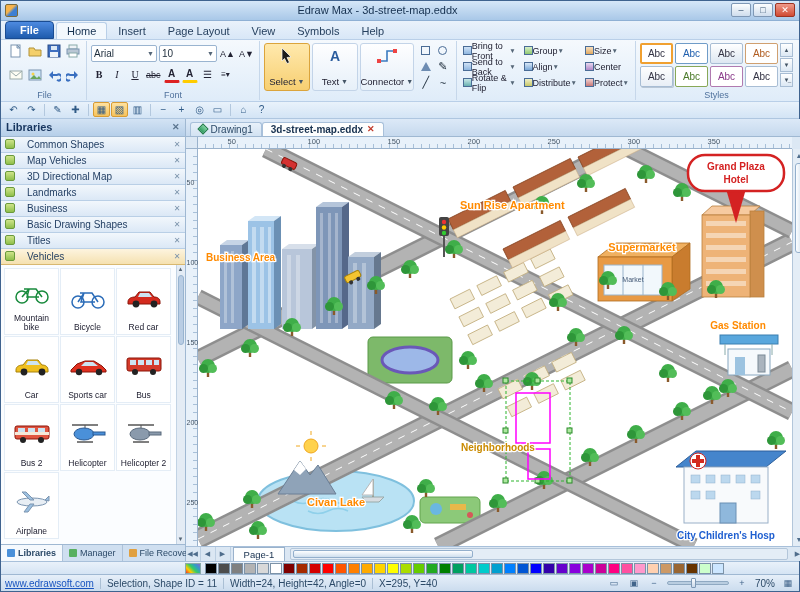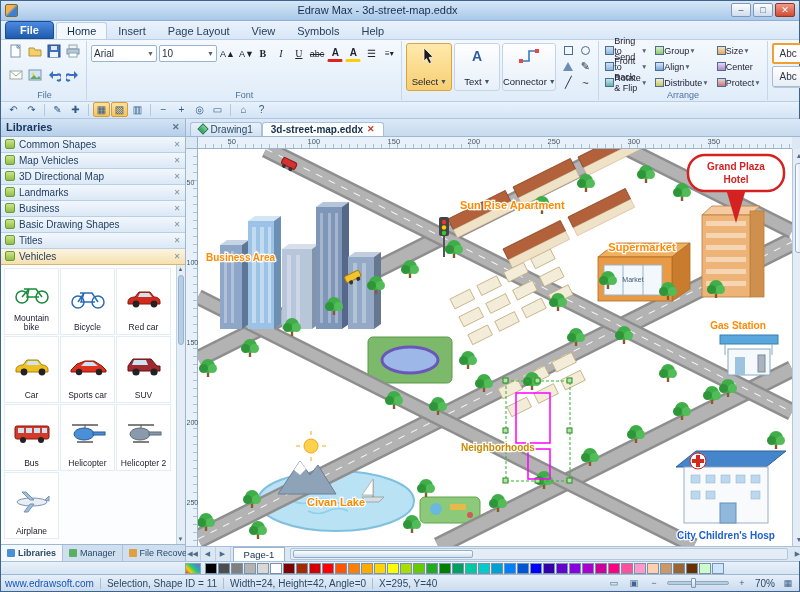--- a/index.html
+++ b/index.html
@@ -62,21 +62,21 @@
   .qbar{height:17px;display:flex;align-items:center;background:linear-gradient(#e9f2fb,#d3e4f5);border-bottom:1px solid #aec6e0;padding:0 4px;gap:1px}
   .qico{width:17px;height:15px;display:flex;align-items:center;justify-content:center;font-size:10px;color:#2f5a86;border:1px solid transparent;border-radius:2px}
   .qico.hl{background:linear-gradient(#ffe2a0,#f6c35c);border-color:#d89c34}
   .qsep{width:1px;height:12px;background:#b3c8de;margin:0 3px}
 
   
   .main{height:442px;display:flex}
   .leftpanel{width:208px;background:#e9f1fa;border-right:1px solid #9fb8d2;display:flex;flex-direction:column}
   .lph{height:18px;display:flex;align-items:center;background:linear-gradient(#d3e3f4,#b6cfe9);border-bottom:1px solid #9fb8d2;font-weight:bold;font-size:11px;color:#17355e;padding:0 5px}
   .lph .x{margin-left:auto;color:#5a748e;font-size:9px}
-  .cat{height:16px;display:flex;align-items:center;gap:4px;background:linear-gradient(#f2f7fc,#dbe8f6);border-bottom:1px solid #b9cfe6;padding:0 4px;font-size:10px;color:#1d3a5f}
+  .cat{height:16px;display:flex;align-items:center;gap:12px;background:linear-gradient(#f2f7fc,#dbe8f6);border-bottom:1px solid #b9cfe6;padding:0 4px;font-size:10px;color:#1d3a5f}
   .cat .cico{width:10px;height:10px;border:1px solid #6a9a3c;background:linear-gradient(#cfe48a,#8fbf4a);border-radius:2px;flex:0 0 auto}
   .cat .x{margin-left:auto;color:#7b93ab;font-size:8px}
   .lpgrid{flex:1;position:relative;background:#fbfdff;display:grid;grid-template-columns:repeat(3,55px);grid-auto-rows:67px;gap:1px;padding:3px 10px 3px 3px;overflow:hidden}
   .cell{background:#fff;border:1px solid #e4edf6;display:flex;flex-direction:column;align-items:center;justify-content:flex-end;padding:2px}
   .cell svg{margin:auto}
   .cell .cname{font-size:8.5px;color:#223;text-align:center;line-height:1.05}
   .lpscroll{position:absolute;right:0;top:0;bottom:0;width:9px;background:#e4ecf5;border-left:1px solid #c2d3e4}
   .lpthumb{position:absolute;left:1px;right:1px;top:10px;height:70px;background:#b9cde4;border-radius:3px;border:1px solid #98b4d0}
   .lpsarr{position:absolute;left:0;right:0;height:9px;font-size:6px;color:#567;text-align:center;line-height:9px}
   .lptabs{height:17px;display:flex;background:#cfdff0;border-top:1px solid #9fb8d2}
@@ -109,21 +109,21 @@
   .hthumb{position:absolute;top:1px;bottom:1px;left:2px;width:180px;background:linear-gradient(#fdfeff,#cfdfee);border:1px solid #93afcc;border-radius:2px}
 
   
   .palrow{height:14px;display:flex;align-items:center;background:linear-gradient(#e9f1fa,#d5e4f4);border-top:1px solid #a8c0da;padding-left:184px;gap:1px}
   .morecolors{width:16px;height:11px;border:1px solid #8aa;background:linear-gradient(45deg,#e33,#fc0,#3c6,#39c,#86c);margin-right:3px}
   .swatch{width:12px;height:11px;border:1px solid #7d93a8;display:inline-block}
 
   
   .statusbar{height:17px;display:flex;align-items:center;background:linear-gradient(#e6eff9,#cbdcee);border-top:1px solid #9fb8d2;font-size:10px;color:#2c4a68;padding:0 4px;gap:6px}
   .ssep{width:1px;height:11px;background:#aabfd4}
-  .slink{color:#1a55c0;}
+  .slink{color:#1a55c0;text-decoration:underline}
   .szico{width:14px;height:12px;display:flex;align-items:center;justify-content:center;font-size:9px;color:#41648a}
   .ztrack{width:62px;height:4px;background:#b9cde0;border:1px solid #8fa9c2;border-radius:2px;position:relative}
   .zthumb{position:absolute;left:38%;top:-4px;width:5px;height:10px;background:linear-gradient(#fefefe,#c9d9ea);border:1px solid #7d98b4;border-radius:1px}
 
   svg text{font-family:"Liberation Sans",sans-serif}
 </style>
 </head>
 <body>
 
 <div class="window">
@@ -199,21 +199,21 @@
         <span class="ic16">
             <svg width="14" height="14">
               <path d="M11 7H4a3 3 0 1 0 0 5" fill="none" stroke="#3a6fc0" stroke-width="2"></path>
               <path d="M8 3l4 4-4 4z" fill="#3a6fc0"></path>
             </svg>
           </span>
       </div>
       <div class="glabel">File</div>
     </div>
 
-    <div class="rgroup" style="flex-direction:row">
+    <div class="rgroup" style="flex-direction:column">
       <div class="fgrow">
         <span class="combo" style="width:66px">
             <span>Arial</span>
             <span class="arr">▼</span>
           </span>
         <span class="combo" style="width:58px">
             <span>10</span>
             <span class="arr">▼</span>
           </span>
         <span class="fbtn" style="font-size:9px">A▲</span>
@@ -320,21 +320,20 @@
             <span class="aico" style="background:linear-gradient(#f0f0c8,#c8c868)"></span>
             <span>Distribute</span>
             <span class="arr">▼</span>
           </span>
         <span class="abtn">
             <span class="aico" style="background:linear-gradient(#f0d0d0,#c87878)"></span>
             <span>Protect</span>
             <span class="arr">▼</span>
           </span>
       </div>
-      <div class="glabel">Arrange</div>
     </div>
 
     <div class="rgroup" style="border-right:none">
       <div class="stygrid">
         <span class="sty s0">Abc</span>
         <span class="sty s1">Abc</span>
         <span class="sty s2">Abc</span>
         <span class="sty s3">Abc</span>
         <span class="sty s5">Abc</span>
         <span class="sty s6">Abc</span>
@@ -461,38 +460,41 @@
           <svg width="40" height="26">
               <path d="M3 18l6-6 8-3h9l8 5 4 4v2H3z" fill="#e03020" stroke="#8a1408"></path>
               <path d="M17 10h8l5 4H13z" fill="#cde4f2"></path>
               <circle cx="11" cy="20" r="3.2" fill="#222"></circle>
               <circle cx="31" cy="20" r="3.2" fill="#222"></circle>
             </svg>
           <span class="cname">Sports car</span>
         </div>
         <div class="cell">
           <svg width="40" height="26">
-              <path d="M4 19v-5l5-7h18l6 7h3v5z" fill="#a02a30" stroke="#601015"></path>
-              <path d="M10 8h12l2 5H8z" fill="#cde4f2"></path>
-              <circle cx="12" cy="20" r="3.6" fill="#222"></circle>
-              <circle cx="30" cy="20" r="3.6" fill="#222"></circle>
-            </svg>
-          <span class="cname">SUV</span>
-        </div>
-        <div class="cell">
-          <svg width="40" height="26">
               <rect x="3" y="6" width="34" height="13" rx="2" fill="#d43a2a" stroke="#8a1408"></rect>
               <rect x="6" y="8" width="6" height="5" fill="#cde4f2"></rect>
               <rect x="14" y="8" width="6" height="5" fill="#cde4f2"></rect>
               <rect x="22" y="8" width="6" height="5" fill="#cde4f2"></rect>
               <rect x="30" y="8" width="5" height="5" fill="#cde4f2"></rect>
               <circle cx="11" cy="20" r="3" fill="#222"></circle>
               <circle cx="29" cy="20" r="3" fill="#222"></circle>
             </svg>
           <span class="cname">Bus</span>
+        </div>
+        <div class="cell">
+          <svg width="40" height="26">
+              <rect x="3" y="6" width="34" height="13" rx="2" fill="#e05540" stroke="#8a1408"></rect>
+              <rect x="3" y="12" width="34" height="3" fill="#f6e8d8"></rect>
+              <rect x="6" y="8" width="7" height="4" fill="#cde4f2"></rect>
+              <rect x="16" y="8" width="7" height="4" fill="#cde4f2"></rect>
+              <rect x="26" y="8" width="7" height="4" fill="#cde4f2"></rect>
+              <circle cx="11" cy="20" r="3" fill="#222"></circle>
+              <circle cx="29" cy="20" r="3" fill="#222"></circle>
+            </svg>
+          <span class="cname">Bus 2</span>
         </div>
         <div class="cell">
           <svg width="40" height="26">
               <line x1="4" y1="5" x2="30" y2="5" stroke="#555" stroke-width="1.5"></line>
               <line x1="17" y1="5" x2="17" y2="9" stroke="#555"></line>
               <ellipse cx="16" cy="14" rx="10" ry="6" fill="#4a90d9" stroke="#2a5a94"></ellipse>
               <rect x="25" y="12" width="12" height="3" fill="#4a90d9" stroke="#2a5a94"></rect>
               <line x1="9" y1="22" x2="25" y2="22" stroke="#555" stroke-width="1.5"></line>
             </svg>
           <span class="cname">Helicopter</span>

